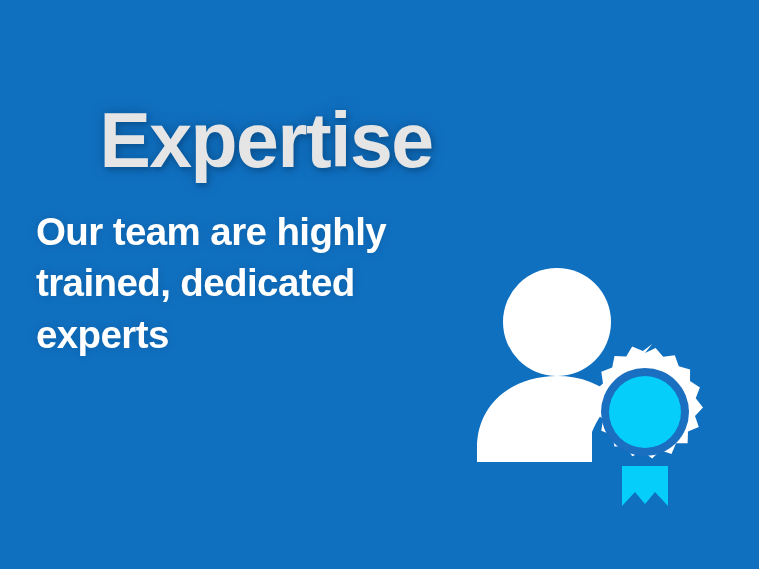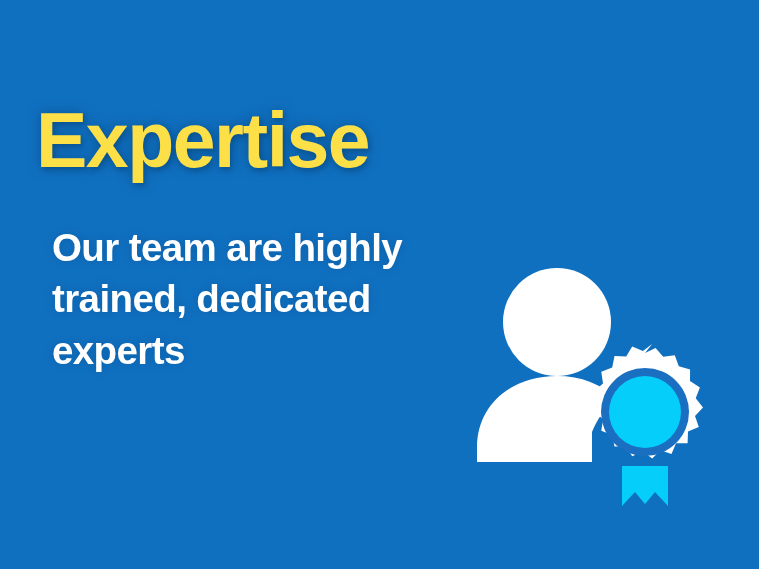--- a/index.html
+++ b/index.html
@@ -29,28 +29,29 @@
     width: 460px;
   }
 
   #headline {
     margin: 0;
     font-family: "Liberation Sans", sans-serif;
     font-size: 77px;
     font-weight: bold;
     line-height: 0.96;
     letter-spacing: -1.5px;
-    color: #fde047;
+    color: #e5e5e5;
     text-shadow: 0 0 14px rgba(6, 58, 104, 0.45),
                  2px 3px 5px rgba(6, 58, 104, 0.38);
     white-space: nowrap;
+    text-align: center;
   }
 
   #subhead {
-    margin: 16px;
+    margin: 0;
     padding-top: 28px;
     font-family: "Liberation Sans", sans-serif;
     font-size: 38.5px;
     font-weight: bold;
     line-height: 1.34;
     letter-spacing: -0.6px;
     color: #ffffff;
     max-width: 430px;
     text-shadow: 0 0 9px rgba(6, 58, 104, 0.28);
   }

